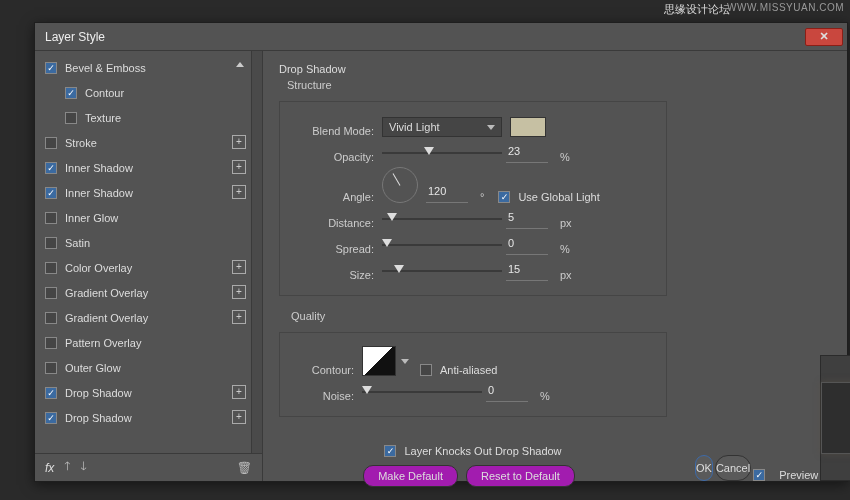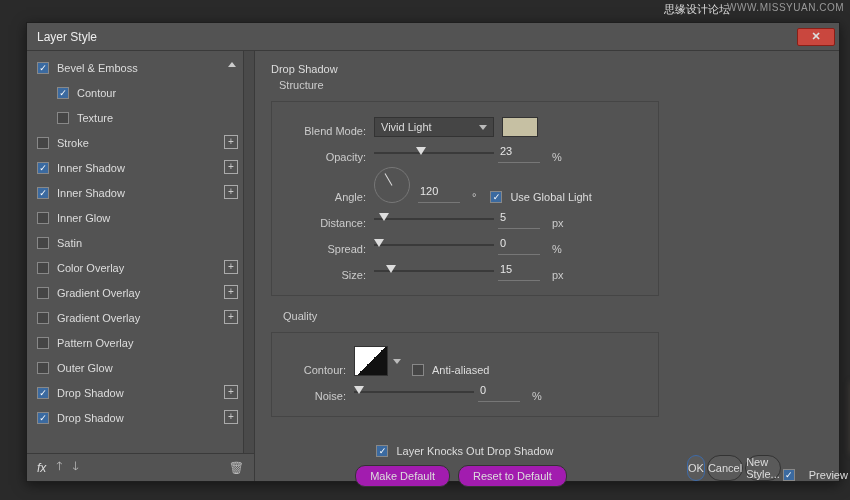--- a/index.html
+++ b/index.html
@@ -1,19 +1,19 @@
 <!DOCTYPE html>
 <html><head>
 <meta charset="utf-8">
 <style>
 *{box-sizing:border-box;margin:0;padding:0;font-family:"Segoe UI",Tahoma,sans-serif;font-size:11px;color:#ddd}
 body{background:#2a2a2a;width:850px;height:500px;position:relative;overflow:hidden}
 .watermark{position:absolute;right:6px;top:2px;color:#999;font-size:10px;letter-spacing:.5px}
 .wmcn{position:absolute;right:120px;top:2px;color:#ddd;font-size:11px}
-.dialog{position:absolute;left:26px;top:22px;width:814px;height:460px;background:#535353;border:1px solid #1e1e1e;box-shadow:0 3px 12px rgba(0,0,0,.5)}
+.dialog{position:absolute;left:34px;top:22px;width:814px;height:460px;background:#535353;border:1px solid #1e1e1e;box-shadow:0 3px 12px rgba(0,0,0,.5)}
 .titlebar{height:28px;background:#535353;border-bottom:1px solid #3a3a3a;display:flex;align-items:center;justify-content:space-between;padding:0 4px 0 10px}
 .titlebar .t{font-size:12px;color:#eee}
 .closebtn{width:38px;height:18px;background:#c9473e;border:1px solid #8a1f17;border-radius:2px;display:flex;align-items:center;justify-content:center;color:#fff;font-weight:bold;font-size:10px}
 .body{display:flex;height:calc(100% - 28px)}
 .left{width:228px;border-right:1px solid #3a3a3a;display:flex;flex-direction:column}
 .stylelist{flex:1;overflow:hidden;position:relative;padding-top:4px}
 .stylelist::after{content:"";position:absolute;right:0;top:0;bottom:0;width:10px;background:#4a4a4a;border-left:1px solid #3a3a3a}
 .scrollthumb{position:absolute;right:1px;top:4px;width:8px;height:26px;background:#777;border-radius:2px}
 .row{height:25px;display:flex;align-items:center;padding-left:10px;position:relative}
 .row.sub{padding-left:30px}
@@ -232,21 +232,20 @@
       </div>
       <div class="frow" style="justify-content:center;margin-top:4px">
         <div class="btn">Make Default</div>
         <div class="btn">Reset to Default</div>
       </div>
     </div>
 
     <div class="right">
       <div class="rbtn primary">OK</div>
       <div class="rbtn">Cancel</div>
-      <div class="rbtn">New Style...</div>
       <div class="prevrow">
         <div class="cb on">✓</div>
         <span>Preview</span>
       </div>
       <div class="preview">
           <div class="pv-inner"></div>
         </div>
     </div>
   </div>
 </div>

